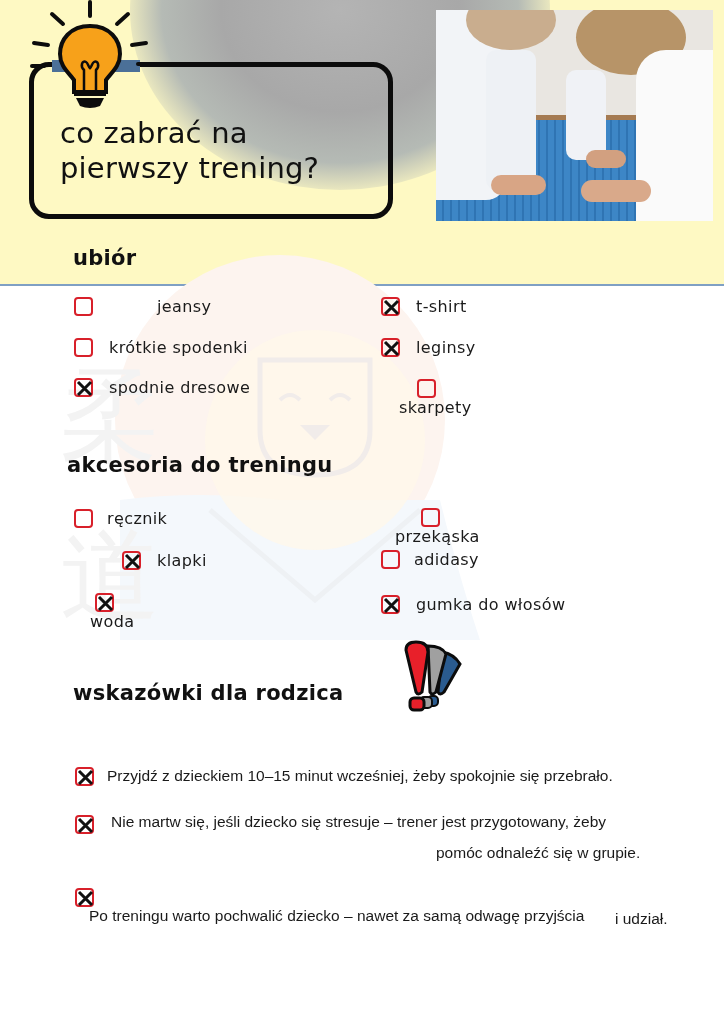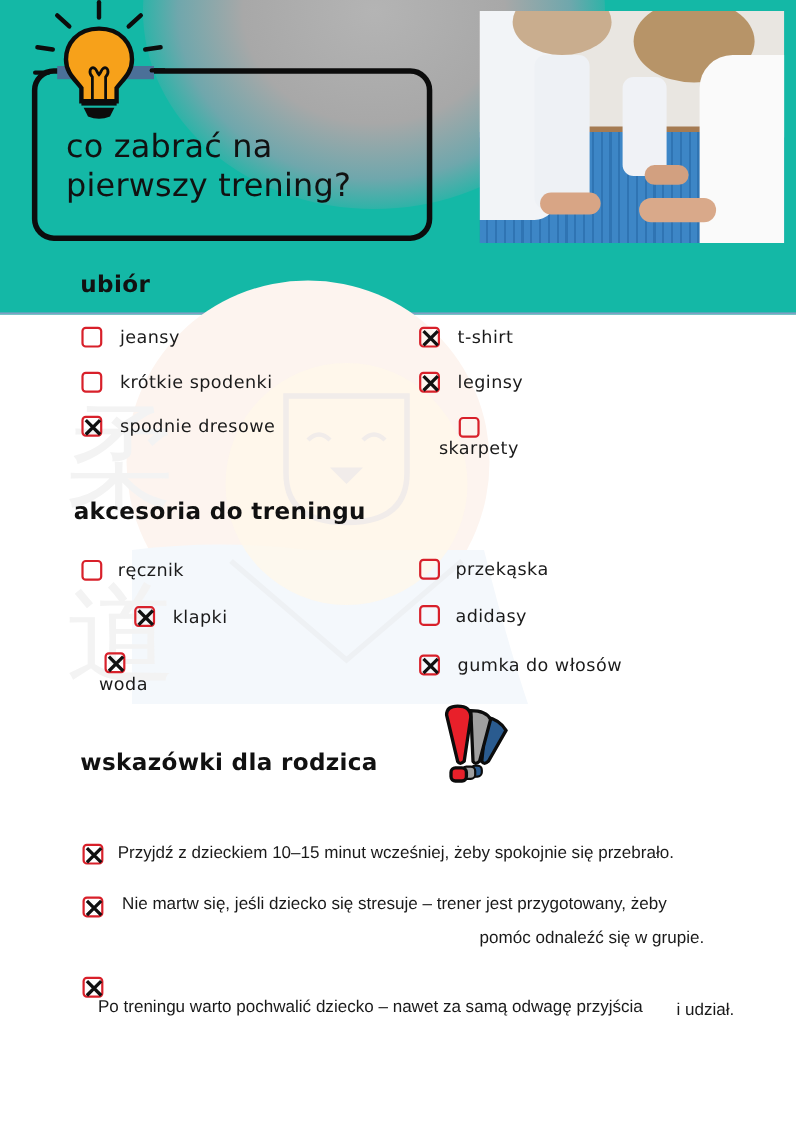--- a/index.html
+++ b/index.html
@@ -4,21 +4,21 @@
 <style>
   html, body { margin: 0; padding: 0; }
   body {
     width: 724px; height: 1024px; position: relative; overflow: hidden;
     background: #ffffff;
     font-family: "Liberation Sans", sans-serif;
     color: #111;
   }
   .header {
     position: absolute; left: 0; top: 0; width: 724px; height: 286px;
-    background: #14b8a6;
+    background: #fef9c3;
     overflow: hidden;
   }
   .header .glow {
     position: absolute; left: 130px; top: -170px; width: 420px; height: 360px;
     border-radius: 50%;
     background: radial-gradient(ellipse at center, #b4b4b4 0%, #a8a8a8 40%, rgba(150,160,175,0.7) 60%, rgba(42,91,143,0) 75%);
   }
   .header .bottom-line {
     position: absolute; left: 0; bottom: 0; width: 724px; height: 2px; background: #7fa0c4;
   }
@@ -136,21 +136,21 @@
   <path d="M200 110 L310 110 L310 180 Q310 225 255 225 Q200 225 200 180 Z" fill="none" stroke="#f1ecea" stroke-width="5"></path>
   <path d="M220 150 Q230 140 240 150 M270 150 Q280 140 290 150" fill="none" stroke="#f1ecea" stroke-width="4"></path>
   <path d="M240 175 L270 175 L255 190 Z" fill="#f1ecea"></path>
   <path d="M150 260 L255 350 L360 260" fill="none" stroke="#eef1f4" stroke-width="5"></path>
   <text x="0" y="200" font-size="100" fill="#f3f3f3" font-family="DejaVu Sans, sans-serif">柔</text>
   <text x="0" y="360" font-size="100" fill="#f3f3f3" font-family="DejaVu Sans, sans-serif">道</text>
 </svg>
 
 <div class="section-title" style="left:73px; top:246px;">ubiór</div>
 
-<div class="item" style="left:74px; top:297px;">
+<div class="item" style="left:74px; top:297px;gap:48px;">
   <div class="cb"></div>
   <span class="lbl">jeansy</span>
 </div>
 <div class="item" style="left:74px; top:338px;">
   <div class="cb"></div>
   <span class="lbl">krótkie spodenki</span>
 </div>
 <div class="item" style="left:74px; top:378px;">
   <div class="cb">
     <svg width="19" height="19" viewBox="0 0 19 19">
@@ -197,21 +197,21 @@
 </div>
 <div class="item" style="left:74px; top:593px;flex-direction:column;">
   <div class="cb">
     <svg width="19" height="19" viewBox="0 0 19 19">
         <path d="M3 3 L16 16 M16 3 L3 16" stroke="#111" stroke-width="3"></path>
       </svg>
   </div>
   <span class="lbl">woda</span>
 </div>
 
-<div class="item" style="left:381px; top:508px;">
+<div class="item" style="left:381px; top:508px;flex-direction:column;">
   <div class="cb"></div>
   <span class="lbl" style="margin-left:14px">przekąska</span>
 </div>
 <div class="item" style="left:381px; top:550px;">
   <div class="cb"></div>
   <span class="lbl" style="margin-left:14px">adidasy</span>
 </div>
 <div class="item" style="left:381px; top:595px;">
   <div class="cb">
     <svg width="19" height="19" viewBox="0 0 19 19">

